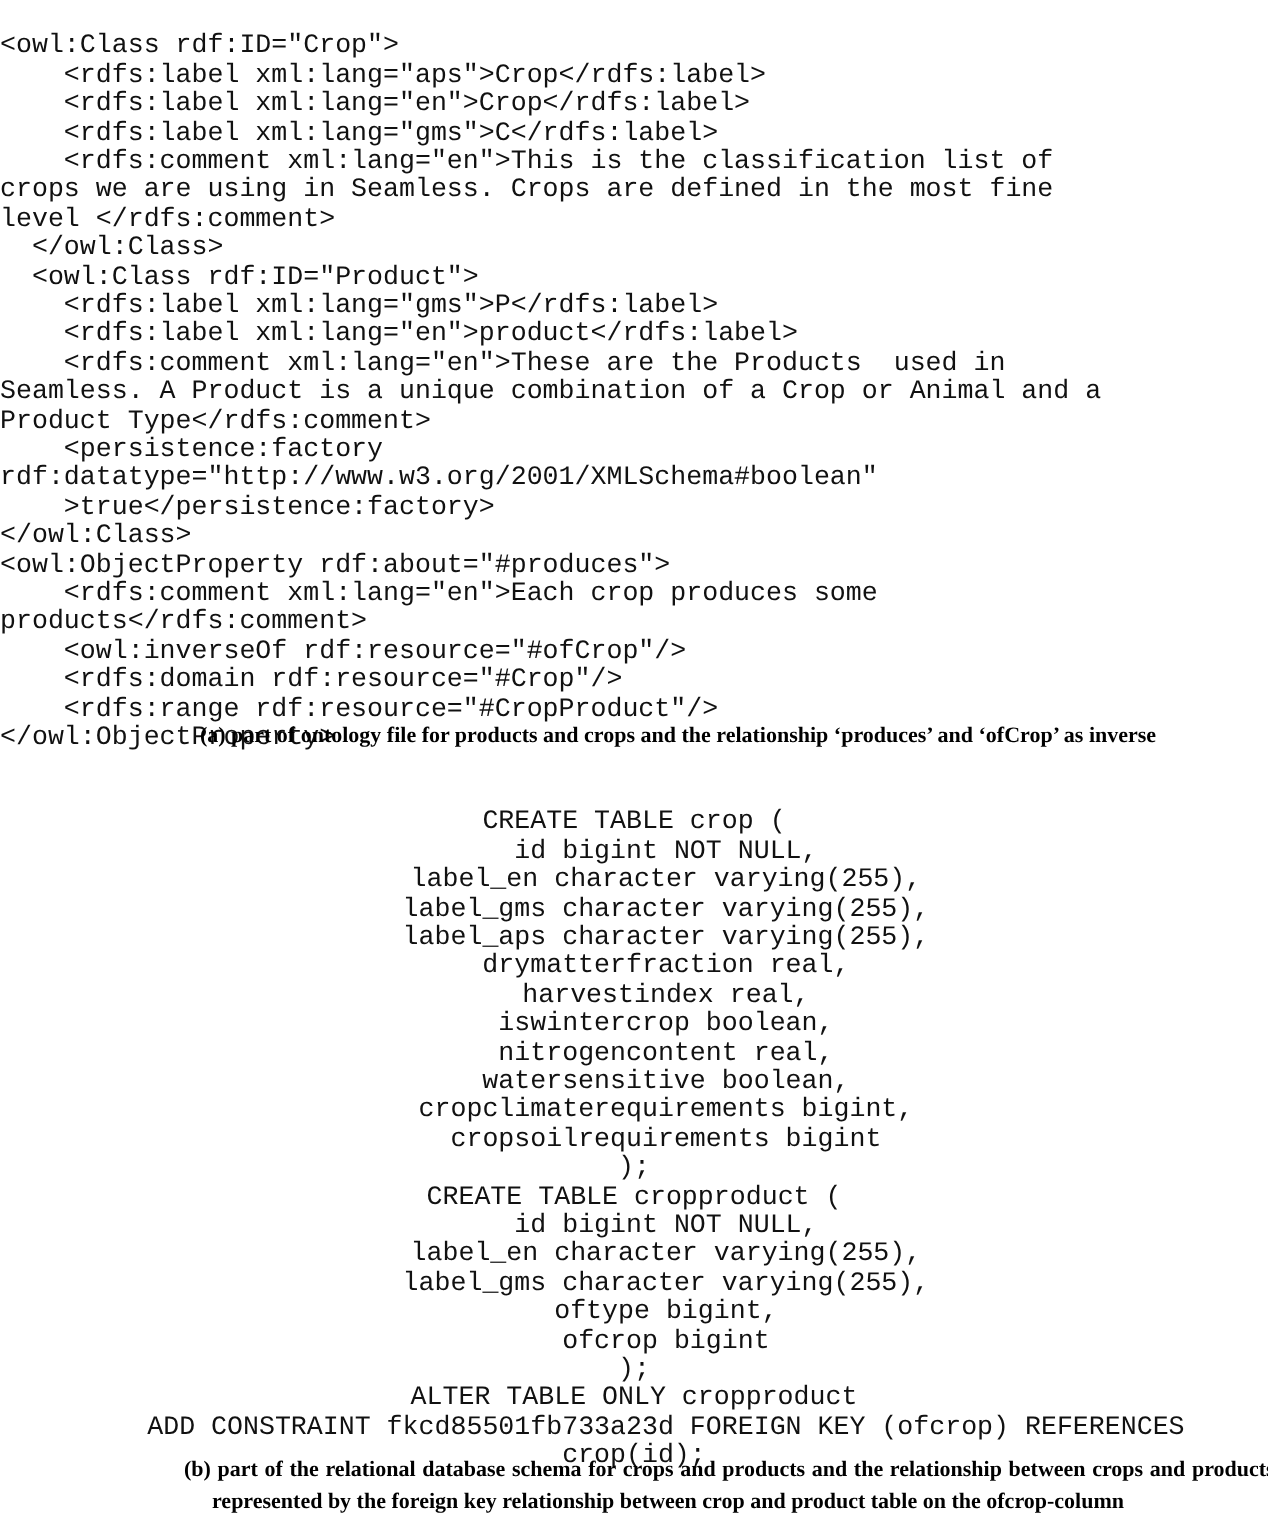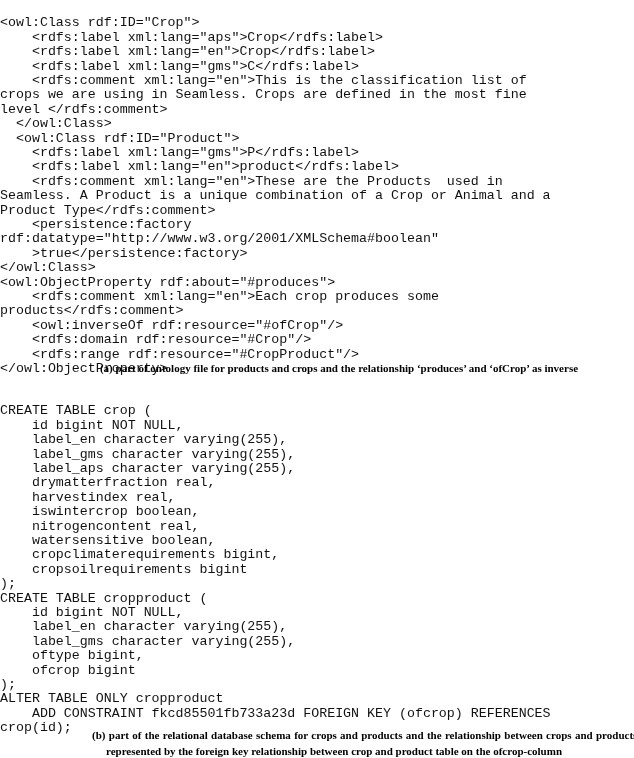--- a/index.html
+++ b/index.html
@@ -23,21 +23,21 @@
     left: 0;
     width: 634px;
     font-family: "Liberation Mono", "DejaVu Sans Mono", monospace;
     font-size: 13.3px;
     line-height: 14.4px;
     white-space: pre;
     color: #111111;
     letter-spacing: 0;
   }
   #ontology-listing { top: 3px; }
-  #sql-listing { top: 391px; }
+  #sql-listing { top: 391px; text-align: center; }
 
   .code-line {
     white-space: pre;
     min-height: 14.4px;
   }
 
   
   .caption {
     position: absolute;
     font-family: "Liberation Serif", serif;

